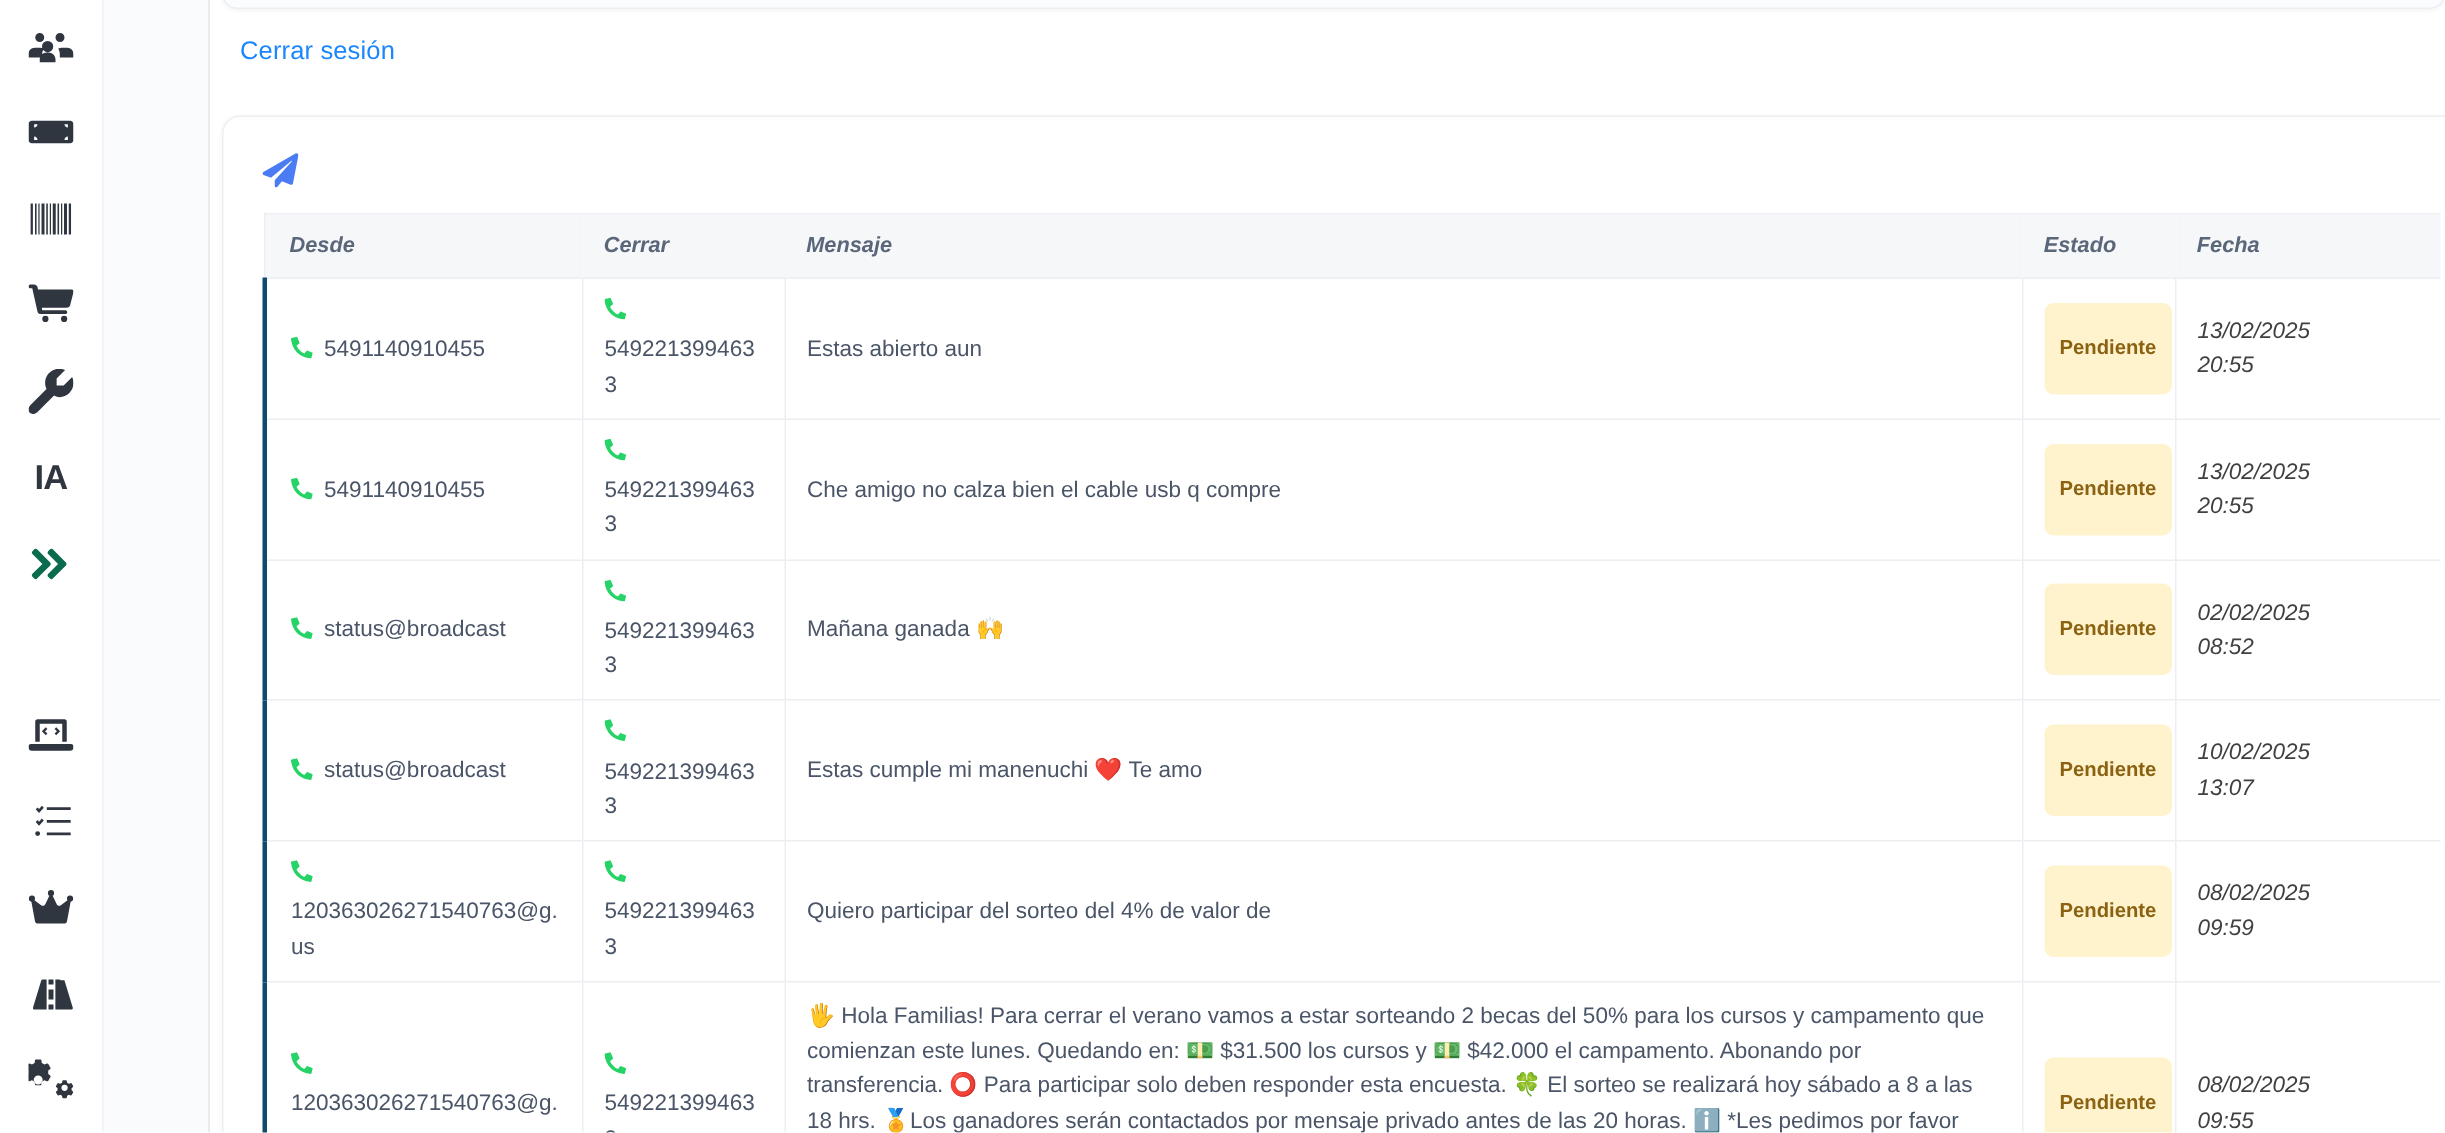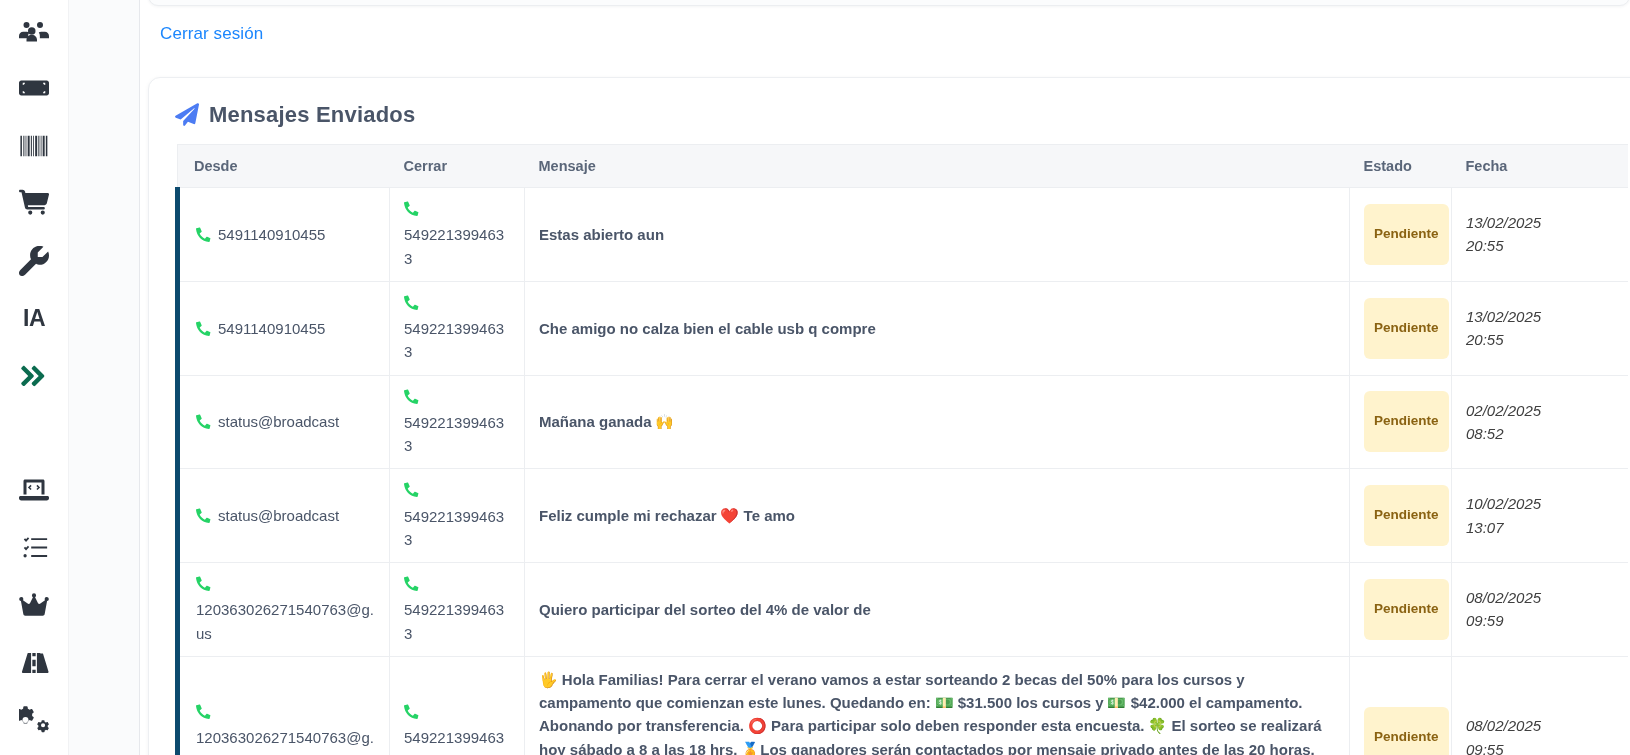--- a/index.html
+++ b/index.html
@@ -88,58 +88,59 @@
   table.msgs { border-collapse: collapse; width: 1450px; table-layout: fixed; }
   table.msgs th {
     background: #f6f7f9;
     color: #5a6679;
     font-size: 14.5px; font-weight: 700;
     text-align: left;
     padding: 13px 14px;
     border: 1px solid #eceef1;
     border-left: none; border-right: none;
     white-space: nowrap;
+    font-style: italic;
   }
   table.msgs th.c-desde   { width: 212px; border-left: 1px solid #eceef1; padding-left: 16px; }
   table.msgs th.c-destino { width: 135px; }
   table.msgs th.c-msg     { width: 825px; }
   table.msgs th.c-estado  { width: 102px; }
   table.msgs th.c-fecha   { width: 176px; }
 
   table.msgs td {
     border: 1px solid #eceef1;
     border-left: none; border-right: none;
     padding: 11px 14px;
     vertical-align: middle;
     font-size: 15px;
     color: #4a5568;
     line-height: 1.55;
   }
-  table.msgs td.td-desde { border-left: 5px solid #0c4a6e; padding-left: 16px; }
+  table.msgs td.td-desde { border-left: 3px solid #0c4a6e; padding-left: 16px; }
   table.msgs td.cell-div { border-right: 1px solid #eceef1; }
 
   .phone {
     display: inline-flex; align-items: baseline; gap: 7px; color: #4a5568;
   }
   .phone .ph-ico { color: #25d366; flex: 0 0 auto; position: relative; top: 2px; }
   .phone.stacked { display: block; }
   .phone.stacked .ph-ico { display: block; margin-bottom: 1px; top: 0; }
   .phone .ph-num { word-break: break-all; }
 
   .badge-pendiente {
     display: inline-block;
     background: #fff3cd;
     color: #8a6212;
     font-size: 13.5px; font-weight: 700;
     padding: 20px 10px;
     border-radius: 6px;
     white-space: nowrap;
   }
   .fecha { white-space: pre-line; color: #404040; font-size: 15px; font-style: italic; }
-  .msg-text { white-space: pre-wrap; font-weight: bold; }
+  .msg-text { white-space: pre-wrap; }
 </style>
 </head>
 <body>
 
 <div class="app">
 
   <nav class="rail">
     <div class="rail-icon" title="Usuarios">
       <svg width="30" height="30" viewBox="0 0 640 512" fill="currentColor">
           <path d="M96 128a64 64 0 1 1 128 0A64 64 0 1 1 96 128zm288 0a64 64 0 1 1 128 0 64 64 0 1 1-128 0zM0 362c0-49 40-89 89-89h78c19 0 36 6 51 16-15 21-23 46-23 73v50H0v-50zm445 50v-50c0-27-8-52-23-73 15-10 32-16 51-16h78c49 0 89 40 89 89v50H445zM192 256a80 80 0 1 1 160 0 80 80 0 1 1-160 0zM160 442c0-56 45-101 101-101h22c56 0 101 45 101 101v38H160v-38z"></path>
@@ -210,21 +211,20 @@
     <a class="logout-link" href="#">Cerrar sesión</a>
 
     <div class="card">
 
       <div class="card-header">
         <span class="plane">
           <svg width="24" height="24" viewBox="0 0 512 512" fill="currentColor">
               <path d="M476 3L12 270c-17 10-15 35 3 42l106 41 287-241c6-5 13 3 8 9L174 386v80c0 22 26 30 39 14l63-78 124 48c14 6 30-3 33-18l79-402c3-16-14-28-36-27z"></path>
             </svg>
         </span>
-        <span class="card-title">Mensajes Enviados</span>
       </div>
 
       <div class="tbl-wrap">
         <table class="msgs">
           <thead>
             <tr>
               <th class="c-desde">Desde</th>
               <th class="c-destino">Cerrar</th>
               <th class="c-msg">Mensaje</th>
               <th class="c-estado">Estado</th>
@@ -288,21 +288,21 @@
                     <span class="ph-ico"><svg width="15" height="15" viewBox="0 0 512 512" fill="currentColor">
                         <path d="M493 382l-112-48c-10-4-21-1-27 7l-50 60c-78-37-141-100-178-178l60-50c8-7 11-18 7-27L145 34c-5-11-16-17-27-14L14 46C3 48-4 58 0 69 25 316 196 487 443 512c11 1 21-6 23-17l25-104c2-11-4-22-15-27z"></path>
                       </svg></span>
                     <span class="ph-num">status@broadcast</span>
                   </span></td>
                 <td class="cell-div">
                   <span class="phone stacked"><span class="ph-ico"><svg width="15" height="15" viewBox="0 0 512 512" fill="currentColor">
                         <path d="M493 382l-112-48c-10-4-21-1-27 7l-50 60c-78-37-141-100-178-178l60-50c8-7 11-18 7-27L145 34c-5-11-16-17-27-14L14 46C3 48-4 58 0 69 25 316 196 487 443 512c11 1 21-6 23-17l25-104c2-11-4-22-15-27z"></path>
                       </svg></span><span class="ph-num">5492213994633</span></span>
                 </td>
-                <td class="cell-div"><span class="msg-text">Feliz cumple mi rechazar ❤️ Te amo</span></td>
+                <td class="cell-div"><span class="msg-text">Estas cumple mi manenuchi ❤️ Te amo</span></td>
                 <td class="cell-div"><span class="badge-pendiente">Pendiente</span></td>
                 <td><span class="fecha">10/02/2025
 13:07</span></td>
               </tr>
               <tr>
                 <td class="td-desde cell-div">
                   <span class="phone stacked"><span class="ph-ico"><svg width="15" height="15" viewBox="0 0 512 512" fill="currentColor">
                         <path d="M493 382l-112-48c-10-4-21-1-27 7l-50 60c-78-37-141-100-178-178l60-50c8-7 11-18 7-27L145 34c-5-11-16-17-27-14L14 46C3 48-4 58 0 69 25 316 196 487 443 512c11 1 21-6 23-17l25-104c2-11-4-22-15-27z"></path>
                       </svg></span><span class="ph-num">120363026271540763@g.us</span></span>
                 </td>

